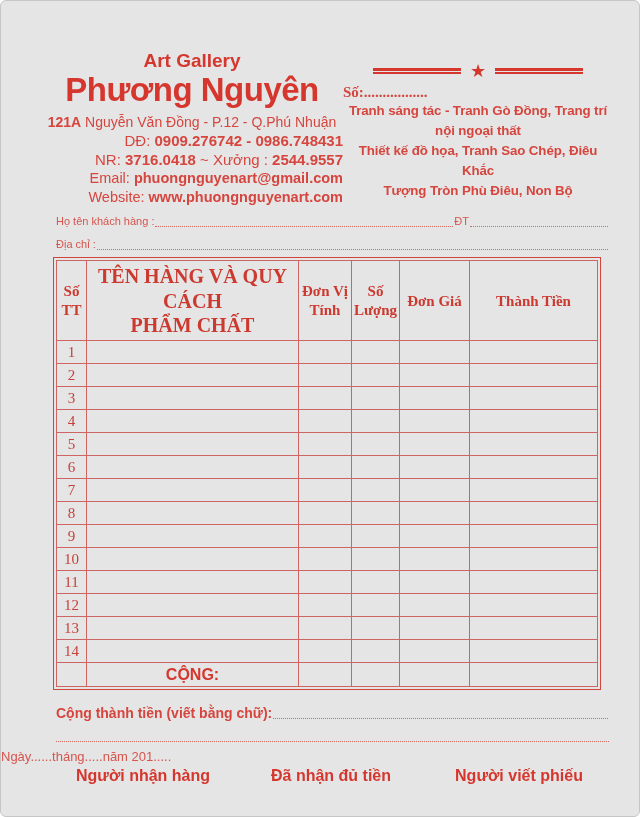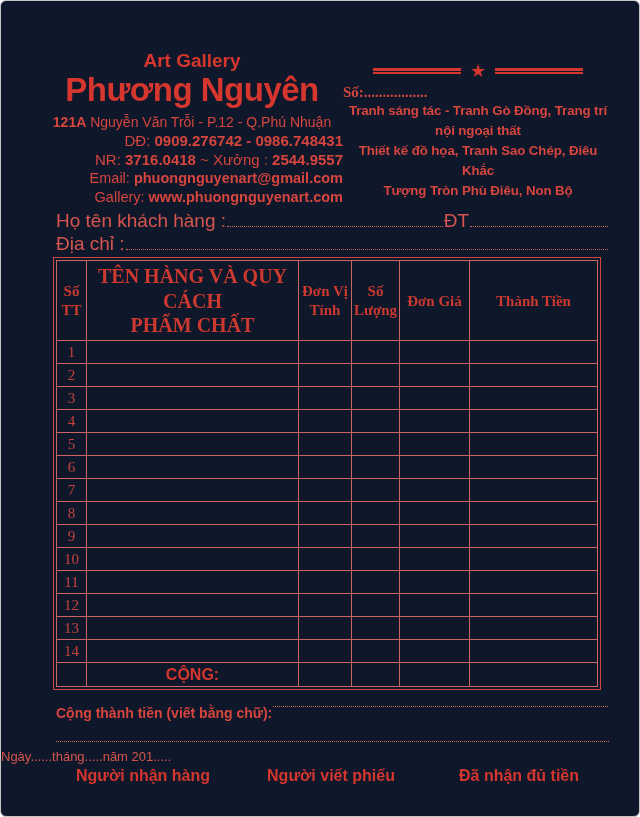--- a/index.html
+++ b/index.html
@@ -1,20 +1,20 @@
 <!DOCTYPE html>
 <html><head>
 <meta charset="utf-8">
 <style>
   html,body{margin:0;padding:0;background:#ffffff;}
   .page{
     position:relative;
     width:640px;height:817px;
     box-sizing:border-box;
-    background:#0f172a;
+    background:#e5e5e5;
     border:1px solid #c6c6c6;
     border-radius:6px;
     overflow:hidden;
     font-family:"Liberation Sans",sans-serif;
     color:#d85049;
   }
   
   .header{display:flex;padding:50px 26px 0 40px;}
   .header-left{width:302px;text-align:center;flex:0 0 auto;}
   .tagline{font-size:19px;font-weight:700;color:#d5362e;line-height:1.1;}
@@ -24,58 +24,58 @@
   .contact.small{font-size:14.5px;}
   .seg-b{font-weight:700;}
   .header-right{flex:1;text-align:center;padding-top:6px;}
   .doc-title{font-size:27px;font-weight:800;color:#d5362e;letter-spacing:-0.5px;line-height:1.05;white-space:nowrap;}
   .divider{display:flex;justify-content:center;align-items:center;margin-top:5px;}
   .rule{flex:0 0 88px;height:6px;box-sizing:border-box;border-top:3px solid #d5362e;border-bottom:2px solid #d5362e;}
   .star{color:#d5362e;font-size:18px;line-height:1;margin:0 9px;}
   .serial{font-family:Liberation Serif, serif;font-weight:700;font-size:15px;text-align:left;padding-right:4px;margin-top:4px;color:#d6453e;}
   .svc{font-size:13.3px;font-weight:700;line-height:1.5;color:#d6453e;letter-spacing:-0.1px;}
   
-  .cust{display:flex;align-items:flex-end;margin:7px 30px 0 55px;font-size:19px;line-height:16px;color:#d6554e;}
+  .cust{display:flex;align-items:flex-end;margin:7px 30px 0 55px;font-size:11px;line-height:16px;color:#d6554e;}
   .cust .lbl{white-space:nowrap;}
   .dots{flex:1;border-bottom:1.6px dotted #d6655e;margin:0 1px 2px 1px;height:1px;}
   .dots.fixed{flex:0 0 138px;}
   
   .table-frame{margin:5px 38px 0 52px;border:1.6px solid #d0453d;padding:2px;}
   table{width:100%;border-collapse:collapse;table-layout:fixed;border:1.6px solid #d0453d;}
   col.c-stt{width:30px;} col.c-name{width:212px;} col.c-unit{width:53px;}
   col.c-qty{width:48px;} col.c-price{width:70px;}
   th,td{border:1px solid #cd6662;padding:0;}
   th{font-family:"Liberation Serif","DejaVu Serif",serif;font-weight:700;color:#cb392f;
      font-size:15px;line-height:1.22;padding:3px 1px;}
   .th-name{font-size:20px;}
   tbody td{height:22px;}
   td.stt{font-family:"Liberation Serif","DejaVu Serif",serif;font-size:15px;color:#c5423b;text-align:center;}
   .total-row td{height:23px;}
   .total-label{font-family:"Liberation Sans",sans-serif;font-weight:700;font-size:16px;color:#d5362e;text-align:center;}
   
-  .amount-words{display:flex;align-items:flex-start;margin:15px 30px 0 55px;font-size:14px;font-weight:700;color:#d6453e;line-height:16px;}
+  .amount-words{display:flex;align-items:flex-end;margin:15px 30px 0 55px;font-size:14px;font-weight:700;color:#d6453e;line-height:16px;}
   .full-dots{margin:12px 30px 0 55px;border-bottom:1.7px dotted #d6655e;height:8px;}
   .date-line{margin:7px 30px 0 0;font-size:13px;color:#d6554e;}
   .signatures{display:flex;margin:3px 26px 0 48px;}
   .signatures div{flex:1;text-align:center;font-weight:700;font-size:16px;color:#d5362e;}
 </style>
 </head>
 <body>
 
 <div class="page">
 
   <div class="header">
     <div class="header-left">
       <div class="tagline">Art Gallery</div>
       <div class="brand">Phương Nguyên</div>
-      <div class="addr"><span class="seg-b">121A</span><span> Nguyễn Văn Trỗi - P.12 - Q.Phú Nhuận</span></div>
+      <div class="addr"><span class="seg-b">121A</span><span> Nguyễn Văn Đồng - P.12 - Q.Phú Nhuận</span></div>
       <div class="contact"><span>DĐ: </span><span class="seg-b">0909.276742 - 0986.748431</span></div>
       <div class="contact"><span>NR: </span><span class="seg-b">3716.0418</span><span> ~ Xưởng : </span><span class="seg-b">2544.9557</span></div>
       <div class="contact small"><span>Email: </span><span class="seg-b">phuongnguyenart@gmail.com</span></div>
-      <div class="contact small"><span>Gallery: </span><span class="seg-b">www.phuongnguyenart.com</span></div>
+      <div class="contact small"><span>Website: </span><span class="seg-b">www.phuongnguyenart.com</span></div>
     </div>
     <div class="header-right">
       <div class="divider">
         <span class="rule"></span>
         <span class="star">★</span>
         <span class="rule"></span>
       </div>
       <div class="serial">Số:.................</div>
       <div class="svc">Tranh sáng tác - Tranh Gò Đồng, Trang trí nội ngoại thất</div>
       <div class="svc">Thiết kế đồ họa, Tranh Sao Chép, Điêu Khắc</div>
@@ -242,17 +242,17 @@
   </div>
 
   <div class="amount-words">
     <span class="lbl">Cộng thành tiền (viết bằng chữ):</span>
     <span class="dots"></span>
   </div>
   <div class="full-dots"></div>
   <div class="date-line">Ngày......tháng.....năm 201.....</div>
   <div class="signatures">
     <div>Người nhận hàng</div>
+    <div>Đã nhận đủ tiền</div>
     <div>Người viết phiếu</div>
-    <div>Đã nhận đủ tiền</div>
   </div>
 
 </div>
 
 </body></html>

